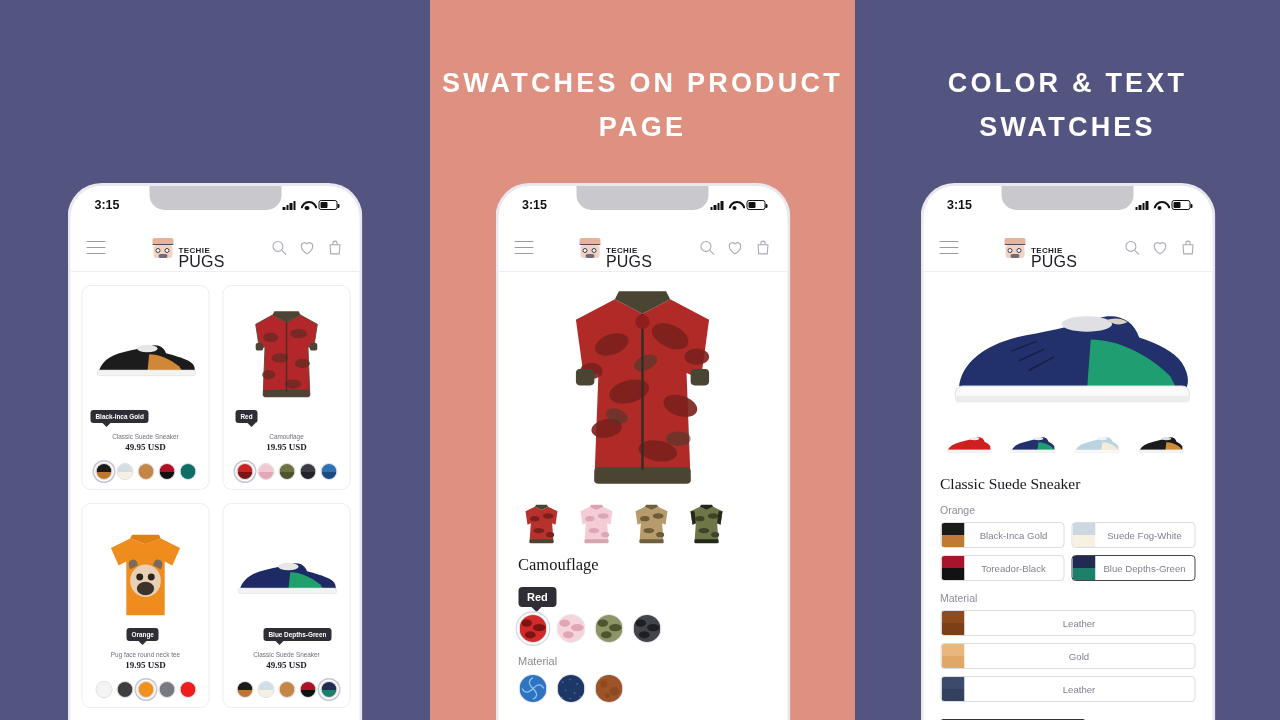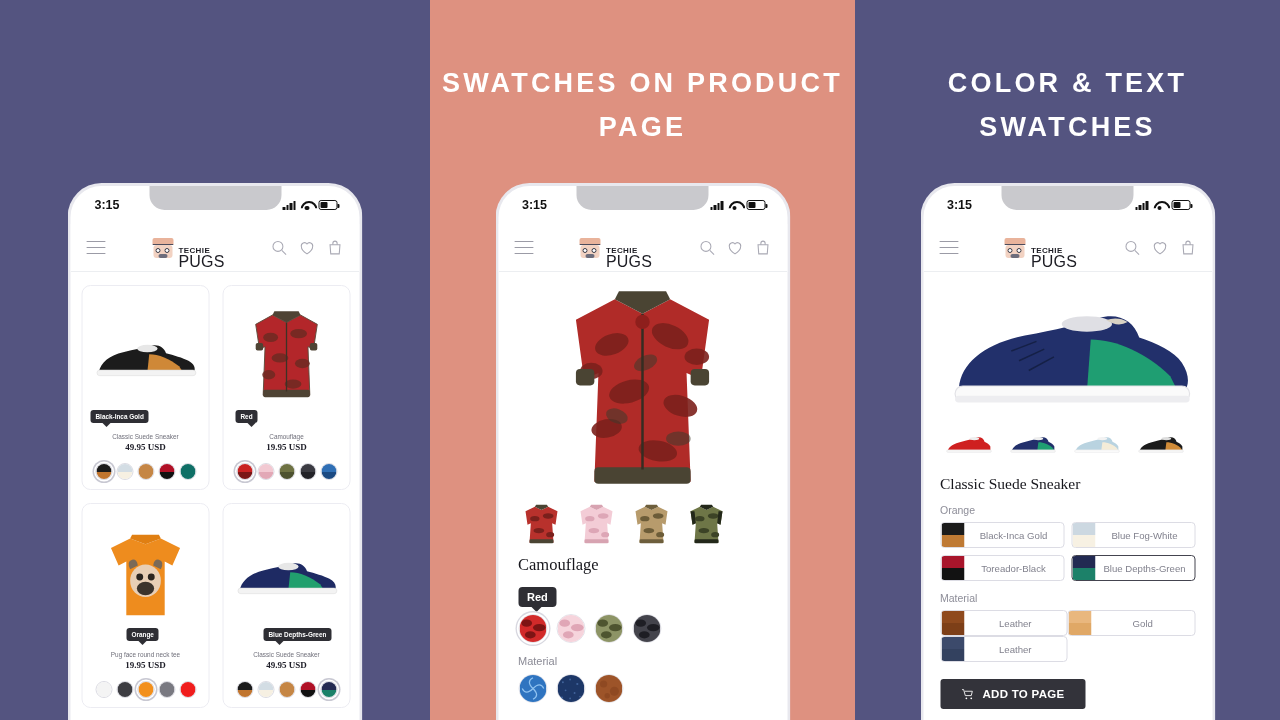--- a/index.html
+++ b/index.html
@@ -117,21 +117,21 @@
   .tip-big::after{content:'';position:absolute;bottom:-5px;left:12px;border-left:6px solid transparent;border-right:6px solid transparent;border-top:6px solid #2e2e34;}
 
   
   .pdp3 { padding:6px 17px 0; }
   .hero3 { height:152px; display:flex; align-items:center; justify-content:center; }
   .thumbs3 { display:flex; gap:16px; justify-content:flex-start; padding-left:4px; margin-top:-2px;}
   .thumb3 { width:48px; height:34px; display:flex; align-items:center; justify-content:center;}
   .title3 { font-family:"Liberation Serif", serif; font-size:15.5px; color:#17171d; margin-top:13px;}
   .lbl3 { font-size:10.5px; color:#8d8d98; margin-top:11px; margin-bottom:6px;}
   .ts-grid { display:grid; grid-template-columns:1fr 1fr; gap:7px; }
-  .ts-grid3 { display:grid; grid-template-columns:1fr 1fr; }
+  .ts-grid3 { display:grid; grid-template-columns:1fr; gap:7px; }
   .ts {
     display:flex; align-items:center; border:1px solid #dcdce4; border-radius:4px;
     background:#fff; height:26px; overflow:hidden;
   }
   .ts.sel { border:1.8px solid #44444f; }
   .ts .chip { width:23px; height:100%; flex:0 0 auto; position:relative; overflow:hidden;}
   .ts .chip .hi{position:absolute;top:0;left:0;right:0;height:50%}
   .ts .chip .lo{position:absolute;bottom:0;left:0;right:0;height:50%}
   .ts .txt { flex:1; text-align:center; font-size:9.6px; color:#82828e; padding:0 3px; white-space:nowrap; }
   .atc {
@@ -709,21 +709,21 @@
                 <span class="hi" style="background:#1b1b1b"></span>
                 <span class="lo" style="background:#bf7a34"></span>
               </span>
             <span class="txt">Black-Inca Gold</span>
           </div>
           <div class="ts">
             <span class="chip">
                 <span class="hi" style="background:#ccd8e1"></span>
                 <span class="lo" style="background:#f7f1e3"></span>
               </span>
-            <span class="txt">Blue Fog-White</span>
+            <span class="txt">Suede Fog-White</span>
           </div>
           <div class="ts">
             <span class="chip">
                 <span class="hi" style="background:#a8152b"></span>
                 <span class="lo" style="background:#121212"></span>
               </span>
             <span class="txt">Toreador-Black</span>
           </div>
           <div class="ts sel">
             <span class="chip">

